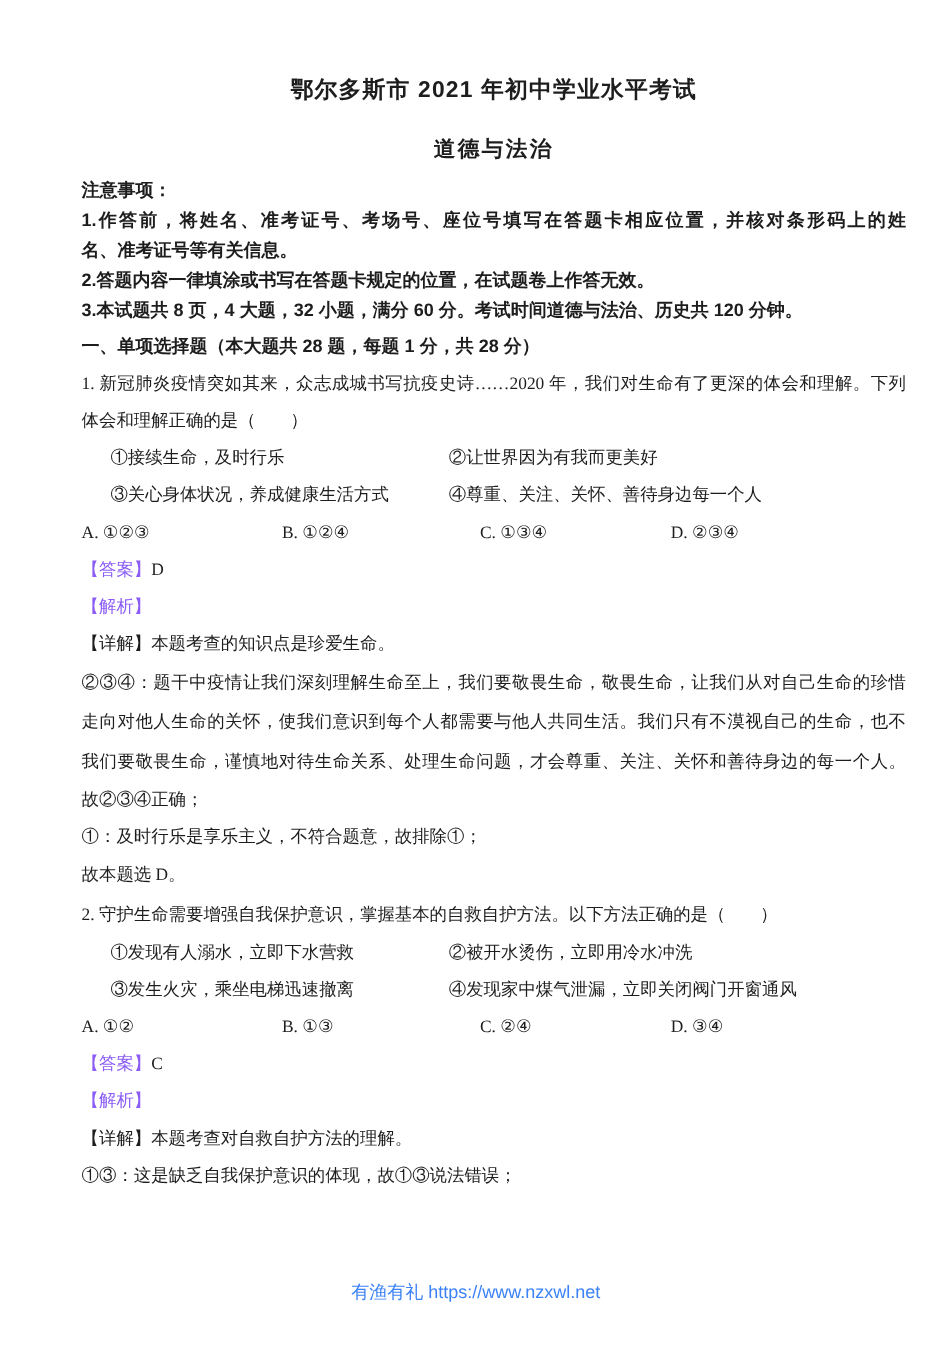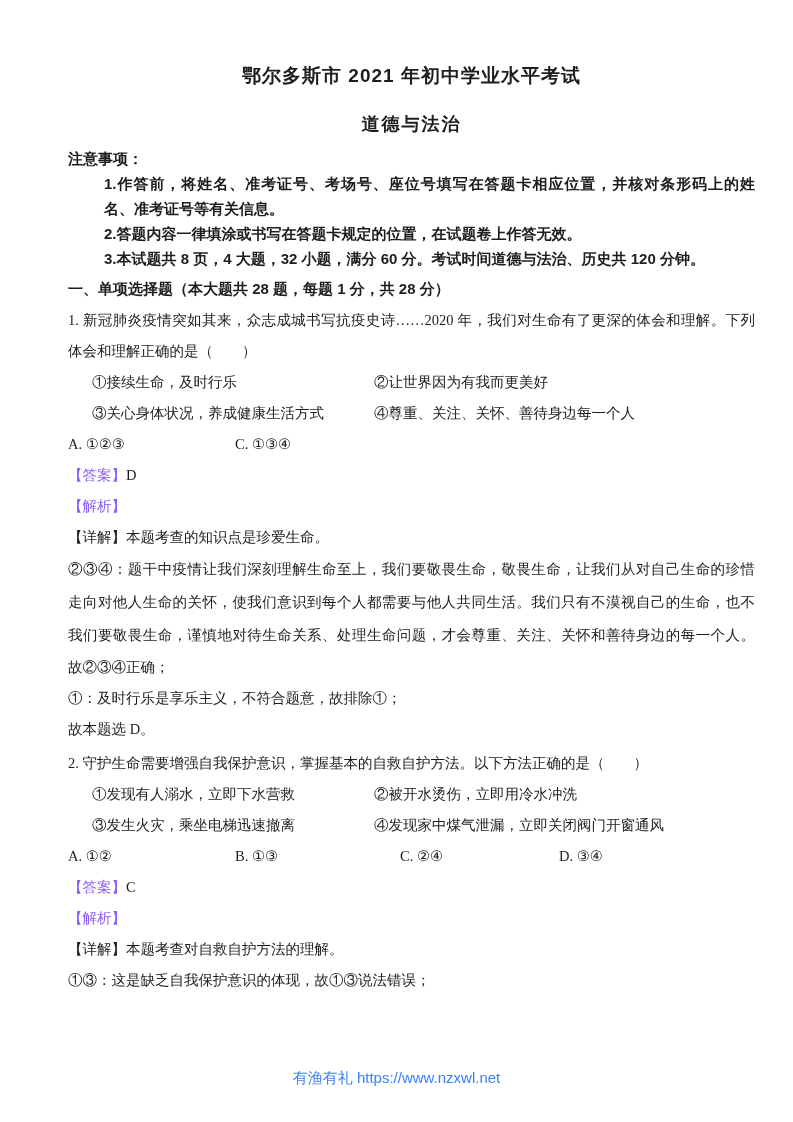--- a/index.html
+++ b/index.html
@@ -1,21 +1,21 @@
 <!DOCTYPE html>
 <html><head>
 <meta charset="utf-8">
 <style>
   html,body { margin:0; padding:0; background:#ffffff; }
   body { width:793px; height:1122px; font-family:"Liberation Serif","DejaVu Serif",serif; color:#1d1d1d; }
   .page { position:relative; width:793px; height:1122px; overflow:hidden; background:#ffffff; box-sizing:border-box; padding:64px 38px 0 68px; }
   .page-title { text-align:center; font-family:"Liberation Sans","DejaVu Sans",sans-serif; font-weight:bold; font-size:19px; line-height:24px; letter-spacing:1px; }
   .page-subtitle { text-align:center; font-family:"Liberation Sans","DejaVu Sans",sans-serif; font-weight:bold; font-size:18px; line-height:24px; margin-top:24px; letter-spacing:2px; }
   .notice-heading { font-family:"Liberation Sans","DejaVu Sans",sans-serif; font-weight:bold; font-size:15px; line-height:25px; margin-top:10px; }
-  .notice-line { font-family:"Liberation Sans","DejaVu Sans",sans-serif; font-weight:bold; font-size:15px; line-height:25px;margin-left:36px; }
+  .notice-line { font-family:"Liberation Sans","DejaVu Sans",sans-serif; font-weight:bold; font-size:15px; line-height:25px; }
   .section-heading { font-family:"Liberation Sans","DejaVu Sans",sans-serif; font-weight:bold; font-size:15px; line-height:26px; margin-top:5px; }
   .bline { font-size:14.5px; line-height:31px; min-height:31px; }
   .lh33 { line-height:33px; min-height:33px; }
   .fill { text-align:justify; text-align-last:justify; text-justify:inter-ideograph; }
   .qblock { margin-top:3px; }
   .opt-row { display:flex; }
   .opt-col1 { display:inline-block; width:282px;margin-left:24px; }
   .opt-col2 { display:inline-block; flex:1; }
   .choice-row { display:flex; }
   .choice-a { display:inline-block; width:167px; }
@@ -48,21 +48,23 @@
     <div class="bline opt-row">
       <span class="opt-col1">①接续生命，及时行乐</span>
       <span class="opt-col2">②让世界因为有我而更美好</span>
     </div>
     <div class="bline opt-row">
       <span class="opt-col1">③关心身体状况，养成健康生活方式</span>
       <span class="opt-col2">④尊重、关注、关怀、善待身边每一个人</span>
     </div>
     <div class="bline choice-row">
       <span class="choice-a">A. ①②③</span>
+      <span class="choice-b">B. ①②④</span>
       <span class="choice-c">C. ①③④</span>
+      <span class="choice-d">D. ②③④</span>
     </div>
     <div class="bline">
       <span class="blue-label">【答案】</span><span>D</span>
     </div>
     <div class="bline">
       <span class="blue-label">【解析】</span>
     </div>
     <div class="bline">【详解】本题考查的知识点是珍爱生命。</div>
     <div class="bline lh33 fill">②③④：题干中疫情让我们深刻理解生命至上，我们要敬畏生命，敬畏生命，让我们从对自己生命的珍惜</div>
     <div class="bline lh33 fill">走向对他人生命的关怀，使我们意识到每个人都需要与他人共同生活。我们只有不漠视自己的生命，也不</div>

